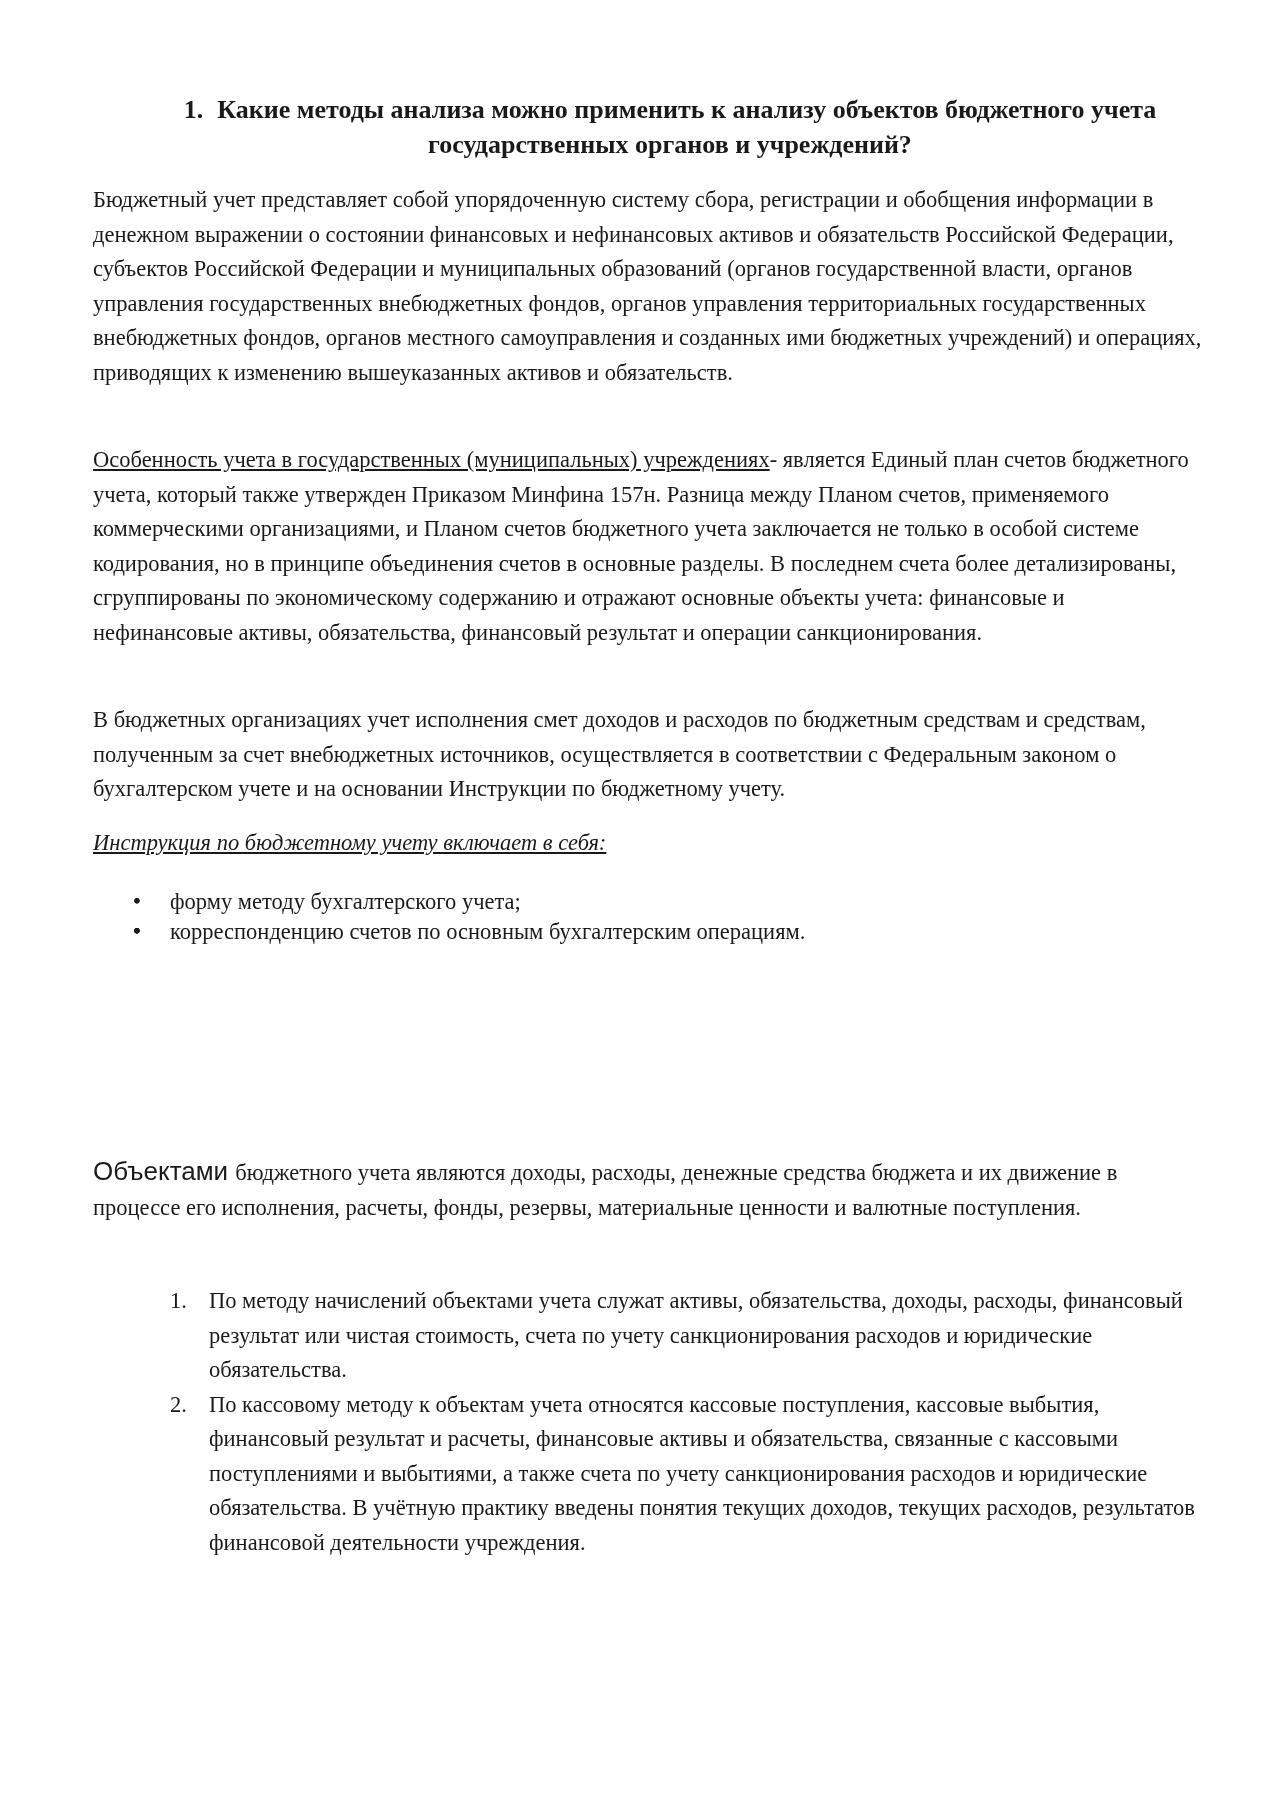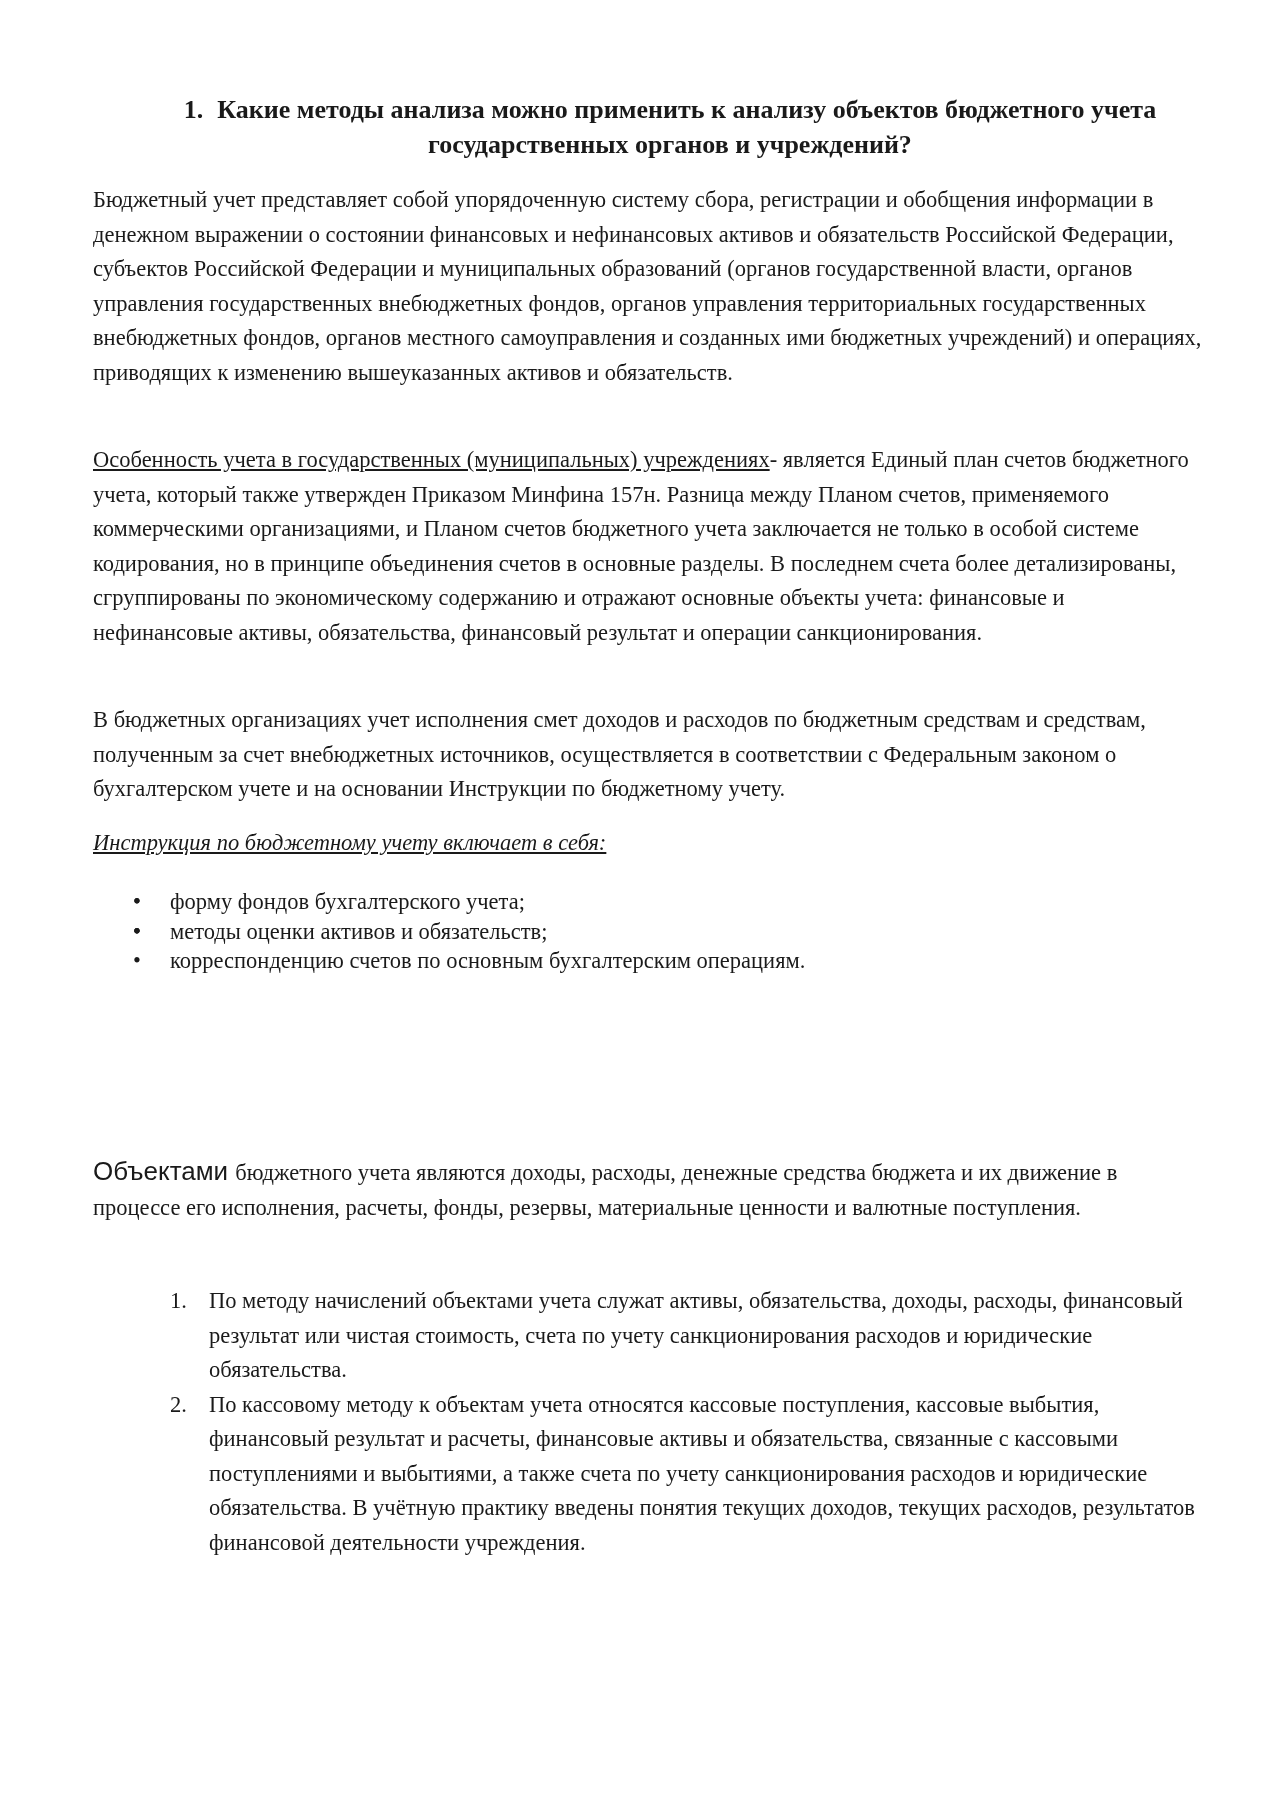--- a/index.html
+++ b/index.html
@@ -33,24 +33,24 @@
   <p class="p" style="top:183px;">Бюджетный учет представляет собой упорядоченную систему сбора, регистрации и обобщения информации в денежном выражении о состоянии финансовых и нефинансовых активов и обязательств Российской Федерации, субъектов Российской Федерации и муниципальных образований (органов государственной власти, органов управления государственных внебюджетных фондов, органов управления территориальных государственных внебюджетных фондов, органов местного самоуправления и созданных ими бюджетных учреждений) и операциях, приводящих к изменению вышеуказанных активов и обязательств.</p>
 
   <p class="p" style="top:443px;"><span class="u">Особенность учета в государственных (муниципальных) учреждениях</span><span>- является Единый план счетов бюджетного учета, который также утвержден Приказом Минфина 157н. Разница между Планом счетов, применяемого коммерческими организациями, и Планом счетов бюджетного учета заключается не только в особой системе кодирования, но в принципе объединения счетов в основные разделы. В последнем счета более детализированы, сгруппированы по экономическому содержанию и отражают основные объекты учета: финансовые и нефинансовые активы, обязательства, финансовый результат и операции санкционирования.</span></p>
 
   <p class="p" style="top:703px;">В бюджетных организациях учет исполнения смет доходов и расходов по бюджетным средствам и средствам, полученным за счет внебюджетных источников, осуществляется в соответствии с Федеральным законом о бухгалтерском учете   и на основании Инструкции по бюджетному учету.</p>
 
   <p class="p ui" style="top:826px;">Инструкция по бюджетному учету включает в себя:</p>
 
   <ul class="bul">
     <li><span class="b">•</span></li>
-    <li><span class="b">•</span><span>форму фондов бухгалтерского учета;</span></li>
+    <li><span class="b">•</span><span>форму методу бухгалтерского учета;</span></li>
     <li><span class="b">•</span></li>
     <li><span class="b">•</span></li>
-    <li><span class="b">•</span><span>методы оценки активов и обязательств;</span></li>
+    <li><span class="b">•</span></li>
     <li><span class="b">•</span><span>корреспонденцию счетов по основным бухгалтерским операциям.</span></li>
   </ul>
 
   <p class="p" style="top:1154px;"><span class="obj">Объектами </span><span>бюджетного учета являются доходы, расходы, денежные средства бюджета и их движение в процессе его исполнения, расчеты, фонды, резервы, материальные ценности и валютные поступления.</span></p>
 
   <ol class="num">
     <li><span class="n">1.</span><span>По методу начислений объектами учета служат активы, обязательства, доходы, расходы, финансовый результат или чистая стоимость, счета по учету санкционирования расходов и юридические обязательства.</span></li>
     <li><span class="n">2.</span><span>По кассовому методу к объектам учета относятся кассовые поступления, кассовые выбытия, финансовый результат и расчеты, финансовые активы и обязательства, связанные с кассовыми поступлениями и выбытиями, а также счета по учету санкционирования расходов и юридические обязательства. В учётную практику введены понятия текущих доходов, текущих расходов, результатов финансовой деятельности учреждения.</span></li>
   </ol>
 

